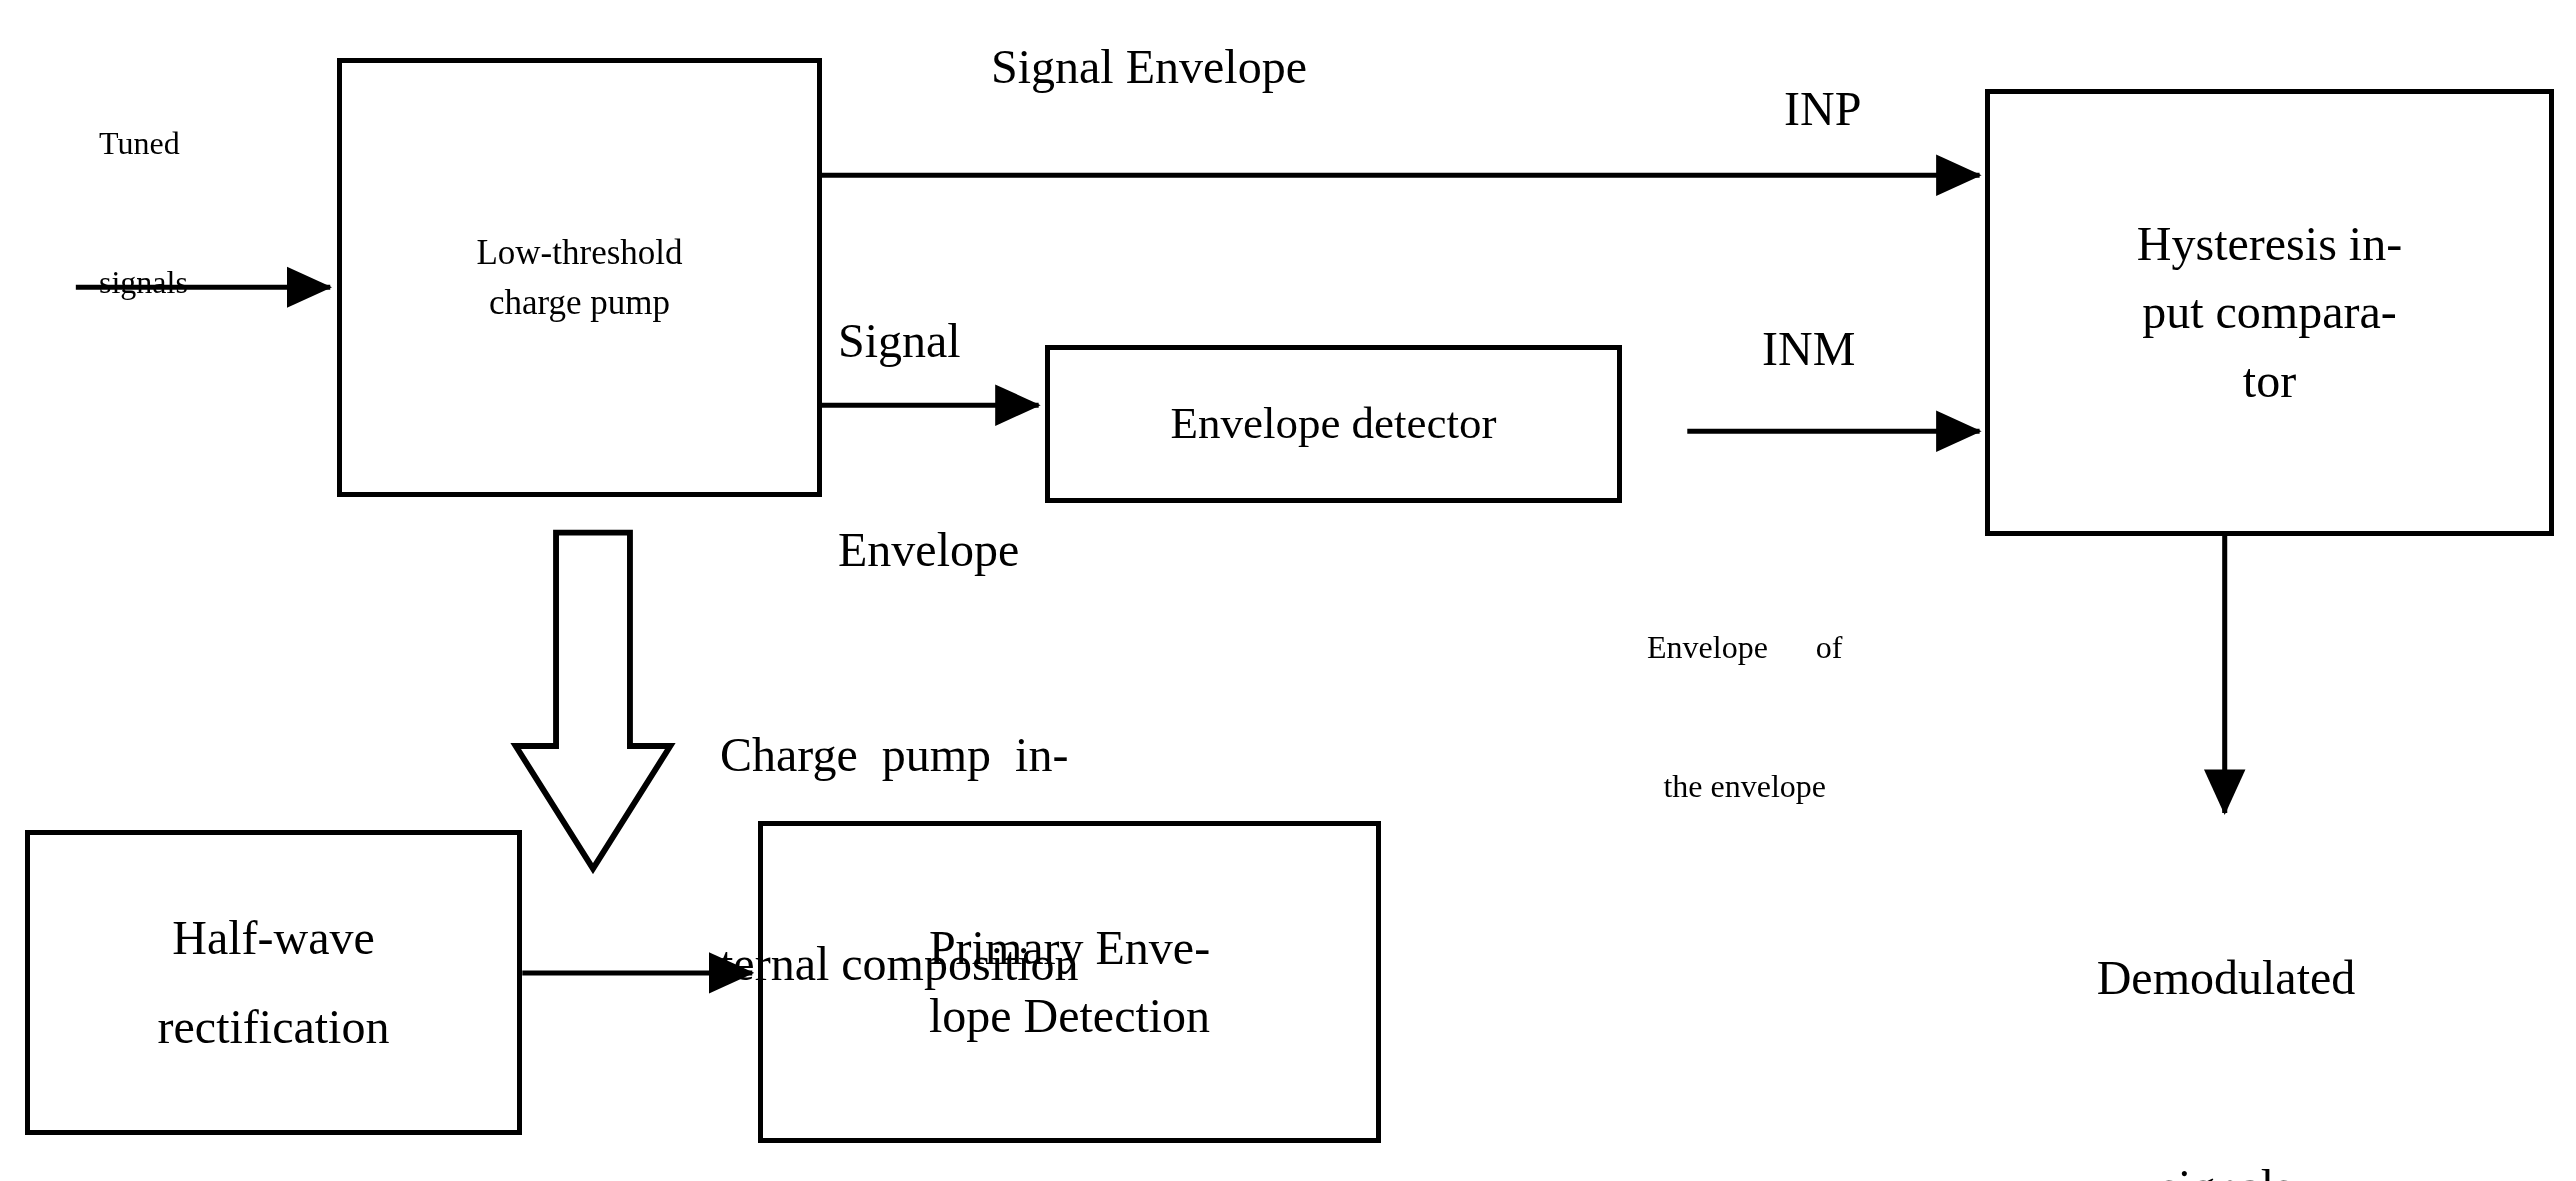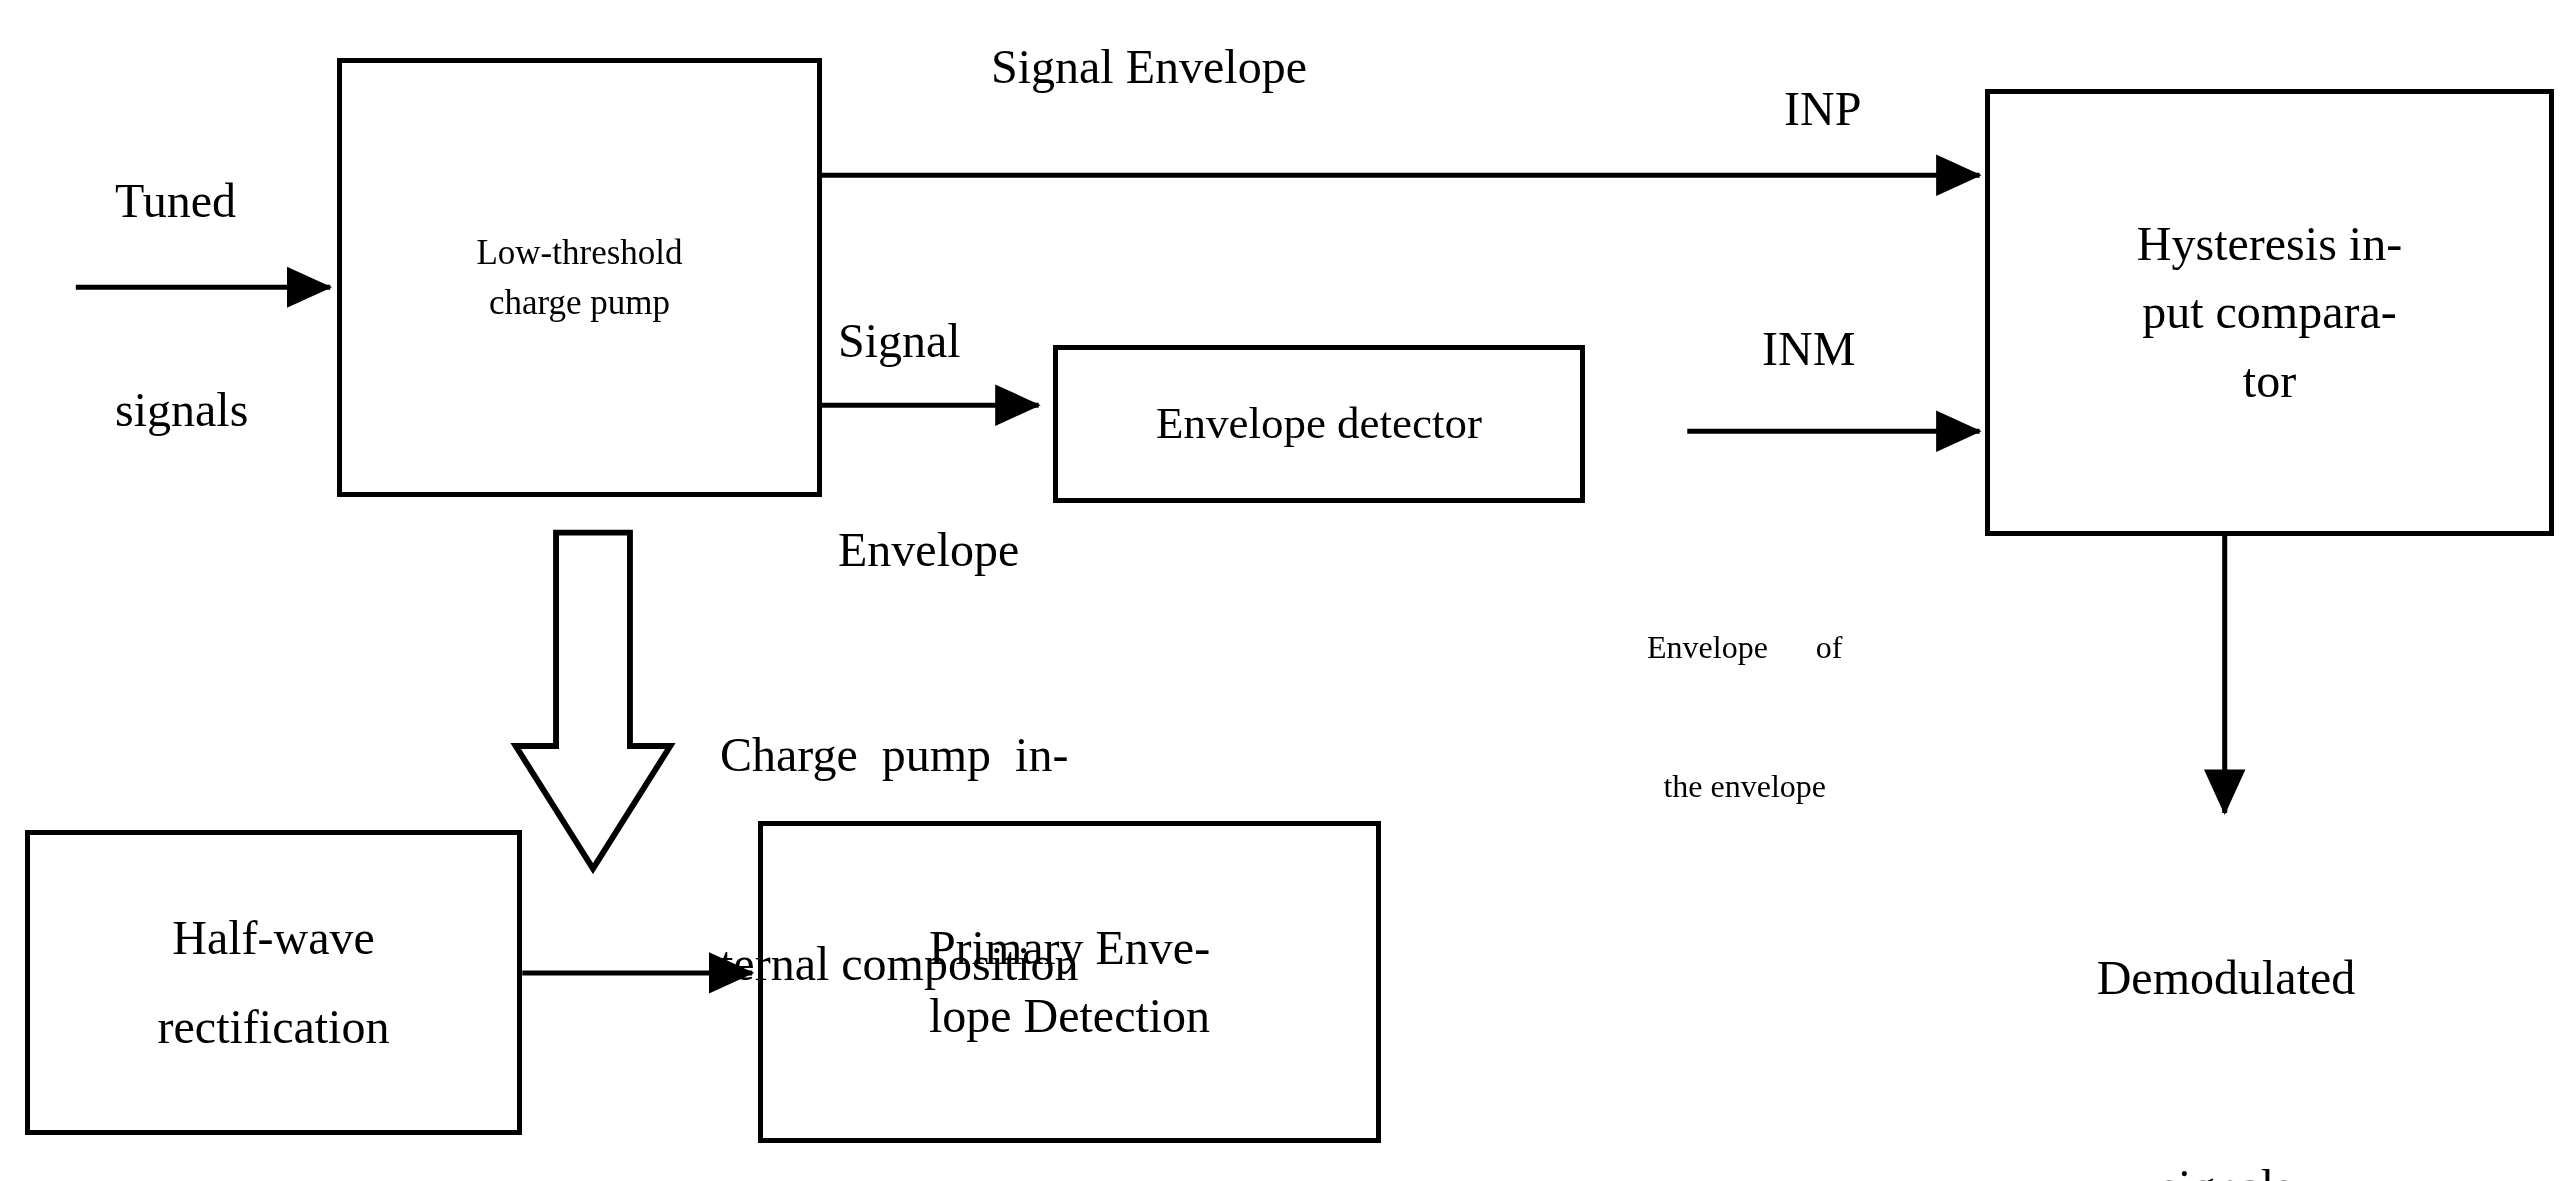--- a/index.html
+++ b/index.html
@@ -67,41 +67,41 @@
 
   <svg class="blockarrow" style="left:509px;top:529px;width:168px;height:345px;" viewBox="0 0 200 410" xmlns="http://www.w3.org/2000/svg">
     <polygon points="56,4 144,4 144,258 192,258 100,404 8,258 56,258" fill="#ffffff" stroke="#000000" stroke-width="7" stroke-linejoin="miter"></polygon>
   </svg>
 
   <div class="box" style="left:337px;top:58px;width:485px;height:439px;font-size:35px;">
     <span class="ln">Low-threshold</span>
     <span class="ln">charge pump</span>
   </div>
 
-  <div class="box" style="left:1045px;top:345px;width:532px;height:158px;font-size:45px;margin-left:8px;">
+  <div class="box" style="left:1045px;top:345px;width:577px;height:158px;font-size:45px;">
     <span class="ln">Envelope detector</span>
   </div>
 
   <div class="box" style="left:1985px;top:67px;width:569px;height:447px;font-size:48px;margin-top:22px;">
     <span class="ln">Hysteresis in-</span>
     <span class="ln">put compara-</span>
     <span class="ln">tor</span>
   </div>
 
   <div class="box" style="left:25px;top:830px;width:497px;height:305px;font-size:48px;gap:20px;">
     <span class="ln">Half-wave</span>
     <span class="ln">rectification</span>
   </div>
 
   <div class="box" style="left:758px;top:821px;width:623px;height:322px;font-size:48px;">
     <span class="ln">Primary Enve-</span>
     <span class="ln">lope Detection</span>
   </div>
 
-  <div class="lbl" style="left:115px;top:27px;font-size:48px;text-align:left;">
+  <div class="lbl" style="left:99px;top:27px;font-size:32px;text-align:left;">
     <span class="ln">Tuned</span>
     <span class="ln">signals</span>
   </div>
 
   <div class="lbl" style="left:991px;top:32px;font-size:48px;">Signal Envelope</div>
 
   <div class="lbl" style="left:838px;top:167px;font-size:48px;text-align:left;">
     <span class="ln">Signal</span>
     <span class="ln">Envelope</span>
   </div>

